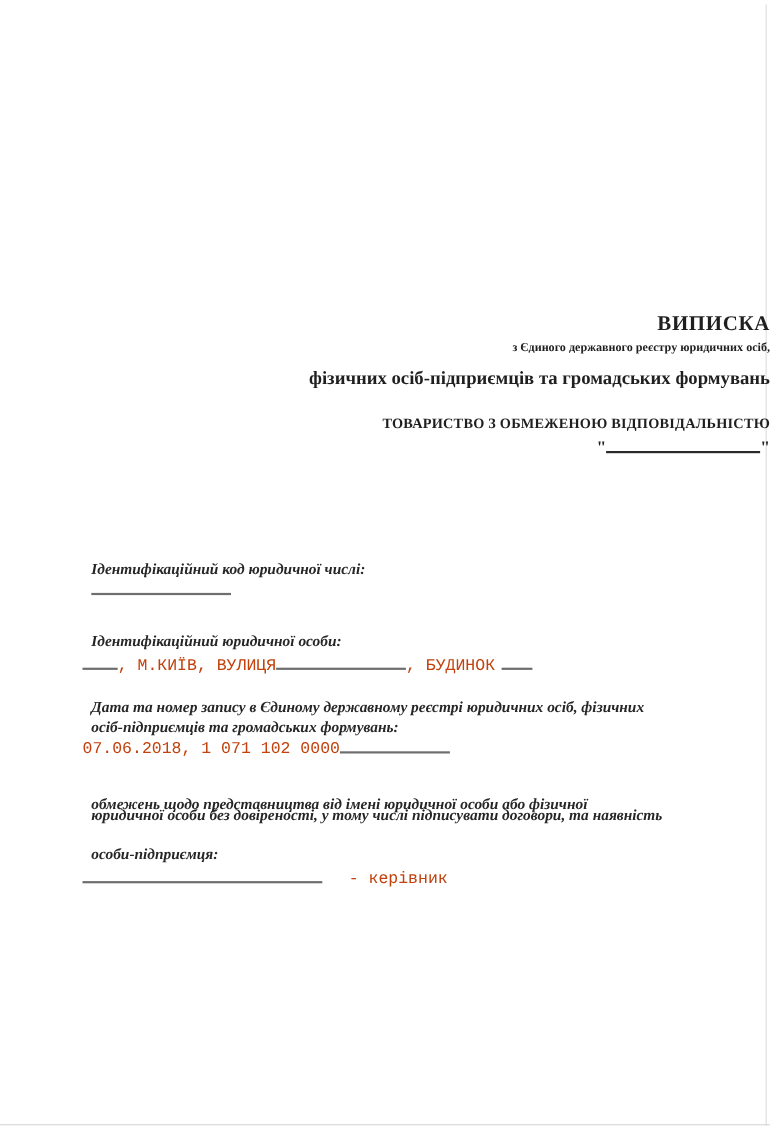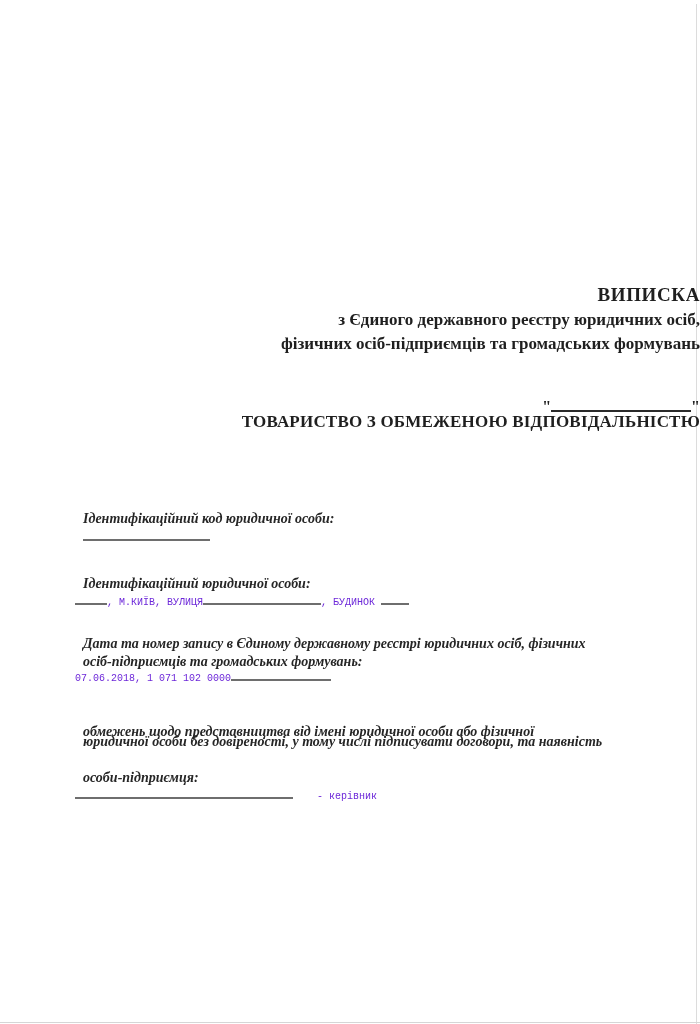--- a/index.html
+++ b/index.html
@@ -16,36 +16,36 @@
   .edge-right  { position: absolute; left: 696px; top: 4px; width: 1px; height: 1020px; background: #dcdcdc; }
   .edge-bottom { position: absolute; left: 0; top: 1022px; width: 700px; height: 1px; background: #d6d6d6; }
 
   
   .center-line {
     position: absolute; left: 0; width: 700px;
     text-align: right; color: #1f1f1f; font-weight: bold;
     white-space: nowrap;
   }
   .doc-title    { top: 284px; font-size: 19px; letter-spacing: 0.6px; }
-  .subtitle-1   { top: 310px; font-size: 17px; }
+  .subtitle-1   { top: 310px; font-size: 11px; }
   .subtitle-2   { top: 334px; font-size: 17px; }
-  .company-type { top: 377px; font-size: 17px; letter-spacing: 0.2px; margin-top: 35px; }
+  .company-type { top: 377px; font-size: 13px; letter-spacing: 0.2px; }
   .company-name { top: 398px; font-size: 16px; }
 
   
   .label {
     position: absolute; left: 83px;
     color: #262626; font-weight: bold; font-style: italic;
     font-size: 14px; white-space: nowrap;
   }
   
   .mono {
     position: absolute; left: 75px;
     font-family: "Liberation Mono", monospace;
-    font-size: 10px; color: #6d28d9; white-space: nowrap;
+    font-size: 15px; color: #c2410c; white-space: nowrap;
   }
   
   .blank {
     display: inline-block;
     border-bottom: 2px solid #6e6e6e;
     height: 0.78em;
   }
   .company-name .blank { width: 140px; border-bottom-color: #2a2a2a; height: 0.72em; }
   .blank-region   { width: 32px; }
   .blank-street   { width: 118px; }
@@ -80,21 +80,21 @@
   <div class="edge-bottom"></div>
 
   <div class="center-line doc-title">ВИПИСКА</div>
   <div class="center-line subtitle-1">з Єдиного державного реєстру юридичних осіб,</div>
   <div class="center-line subtitle-2">фізичних осіб-підприємців та громадських формувань</div>
 
   <div class="center-line company-type">ТОВАРИСТВО З ОБМЕЖЕНОЮ ВІДПОВІДАЛЬНІСТЮ</div>
 
   <div class="center-line company-name"><span>"</span><span class="blank"></span><span>"</span></div>
 
-  <div class="label label-idcode">Ідентифікаційний код юридичної особи:</div>
+  <div class="label label-idcode">Ідентифікаційний код юридичної числі:</div>
   <div class="idcode-underline"></div>
 
   <div class="label label-location">Ідентифікаційний юридичної особи:</div>
   <div class="mono value-location"><span class="blank blank-region"></span><span>, М.КИЇВ, ВУЛИЦЯ</span><span class="blank blank-street"></span><span>, БУДИНОК</span><span class="blank blank-building"></span></div>
 
   <div class="label label-record-1">Дата та номер запису в Єдиному державному реєстрі юридичних осіб, фізичних</div>
   <div class="label label-record-2">осіб-підприємців та громадських формувань:</div>
   <div class="mono value-record"><span>07.06.2018, 1 071 102 0000</span><span class="blank blank-record"></span></div>
 
   <div class="label label-persons-2">юридичної особи без довіреності, у тому числі підписувати договори, та наявність</div>

